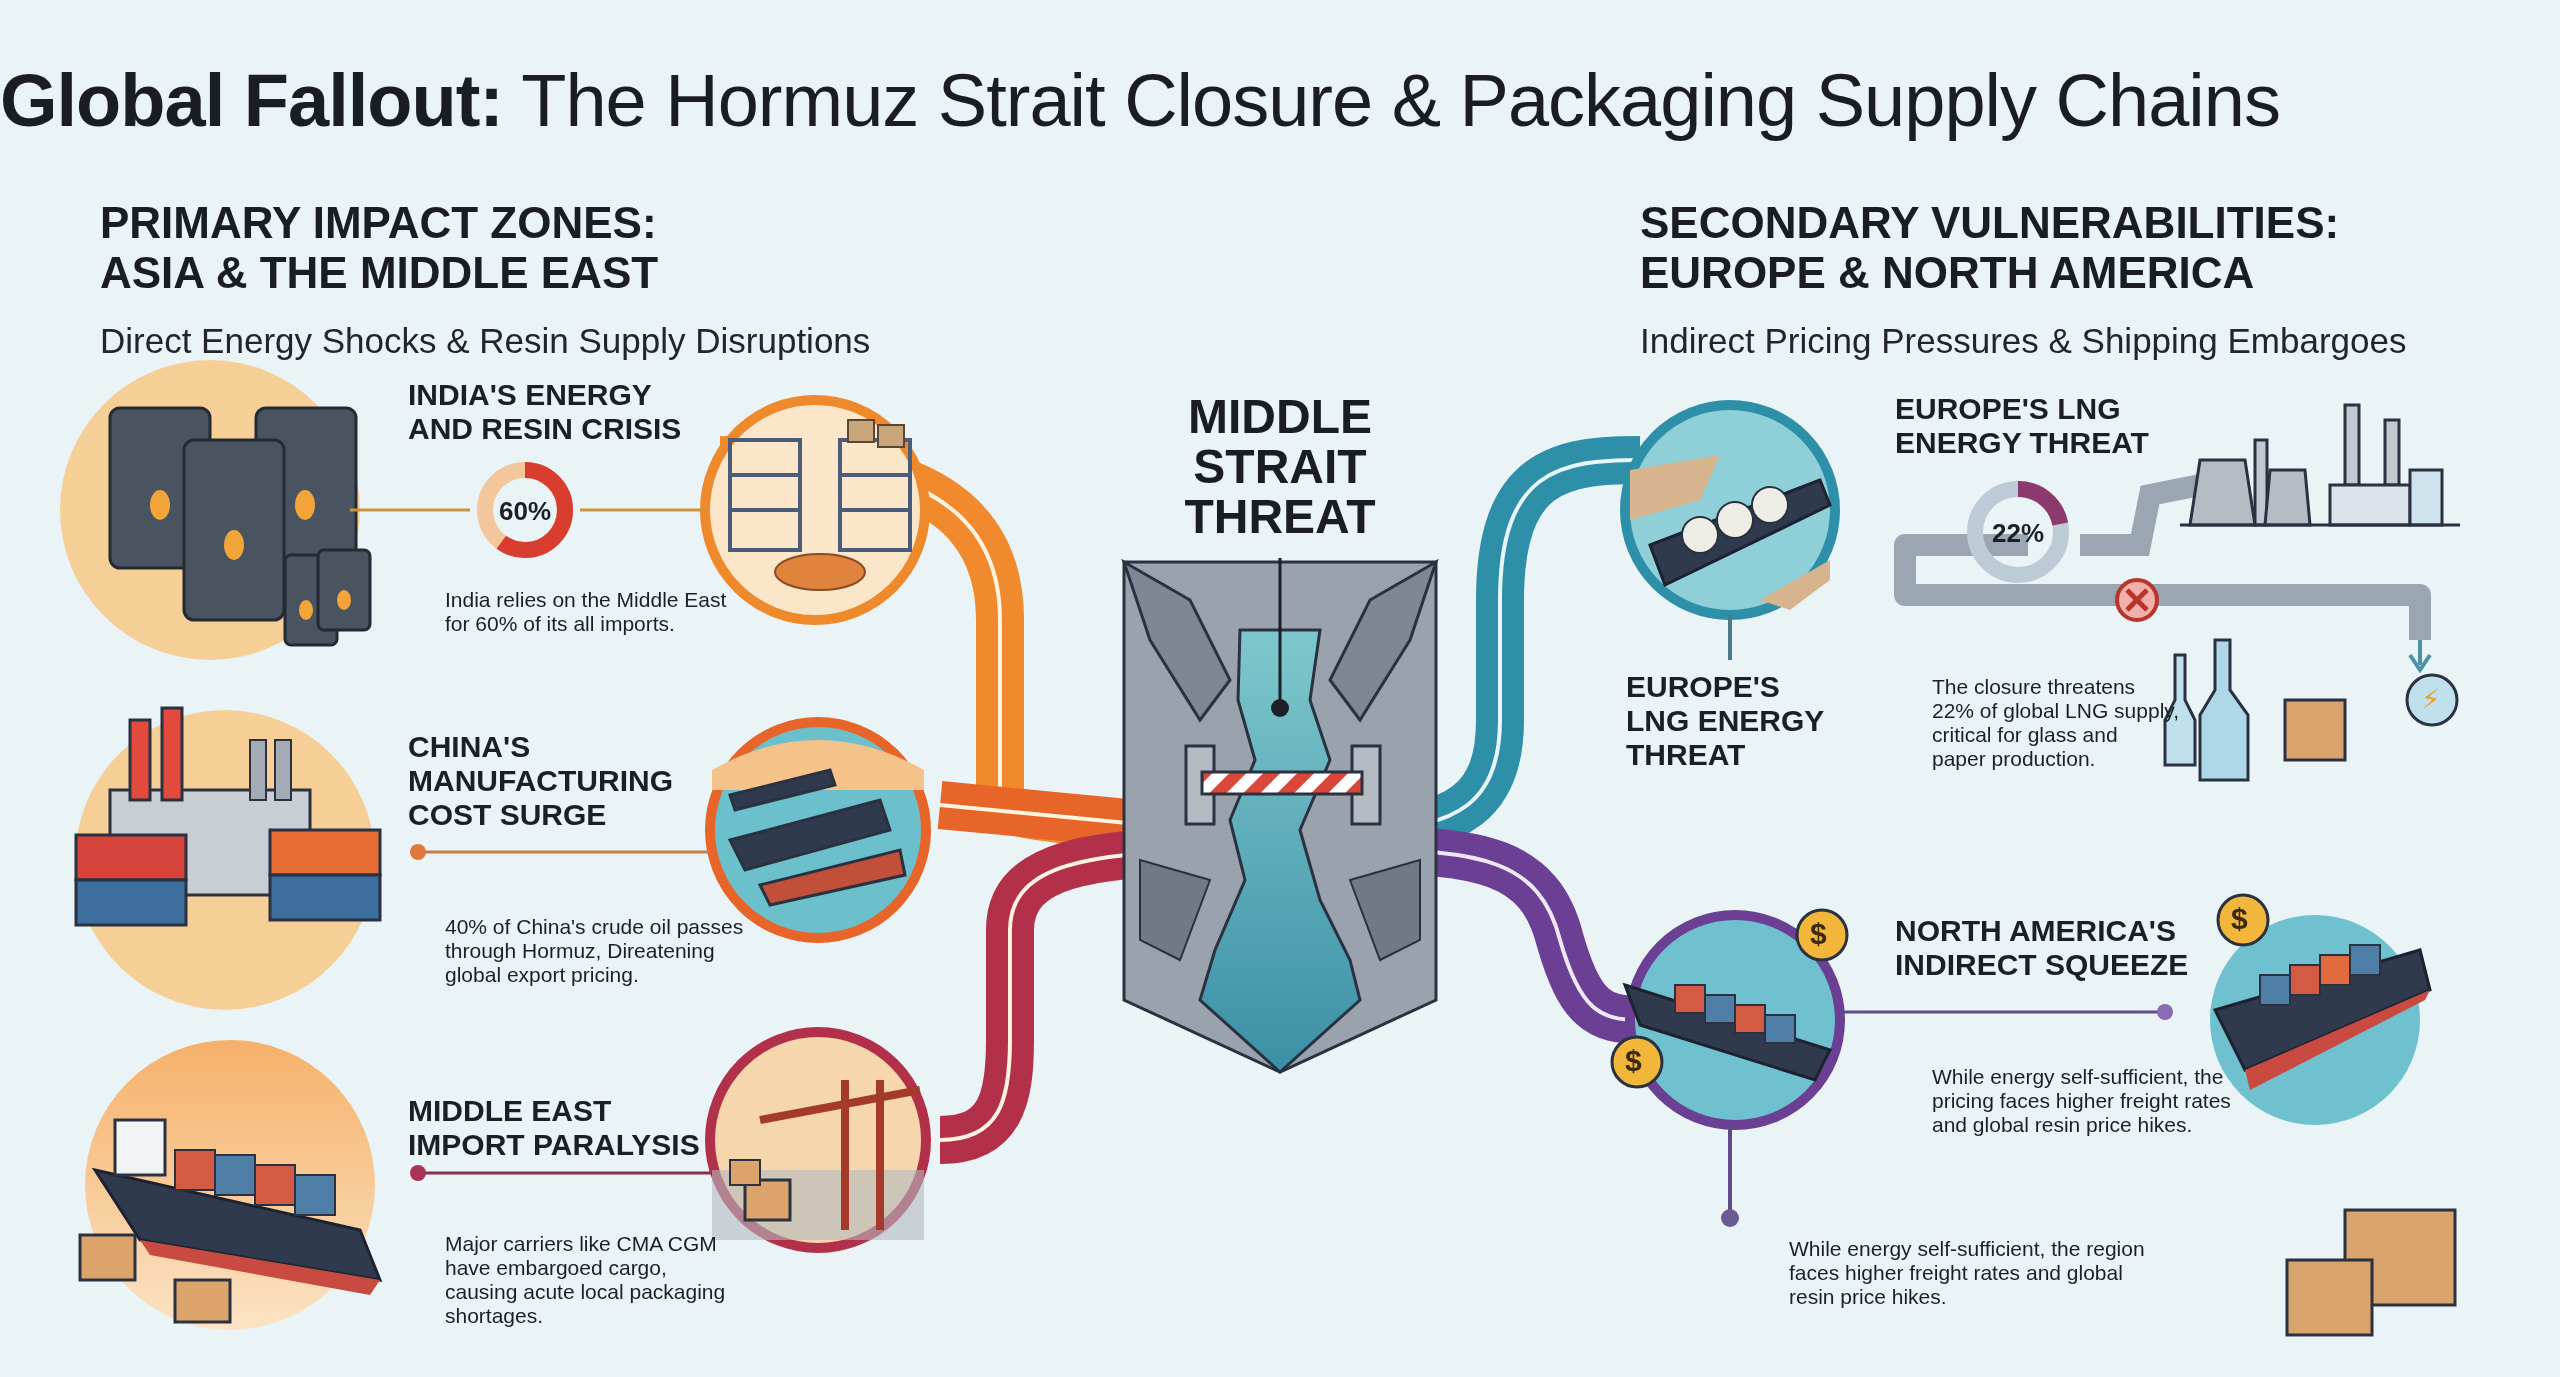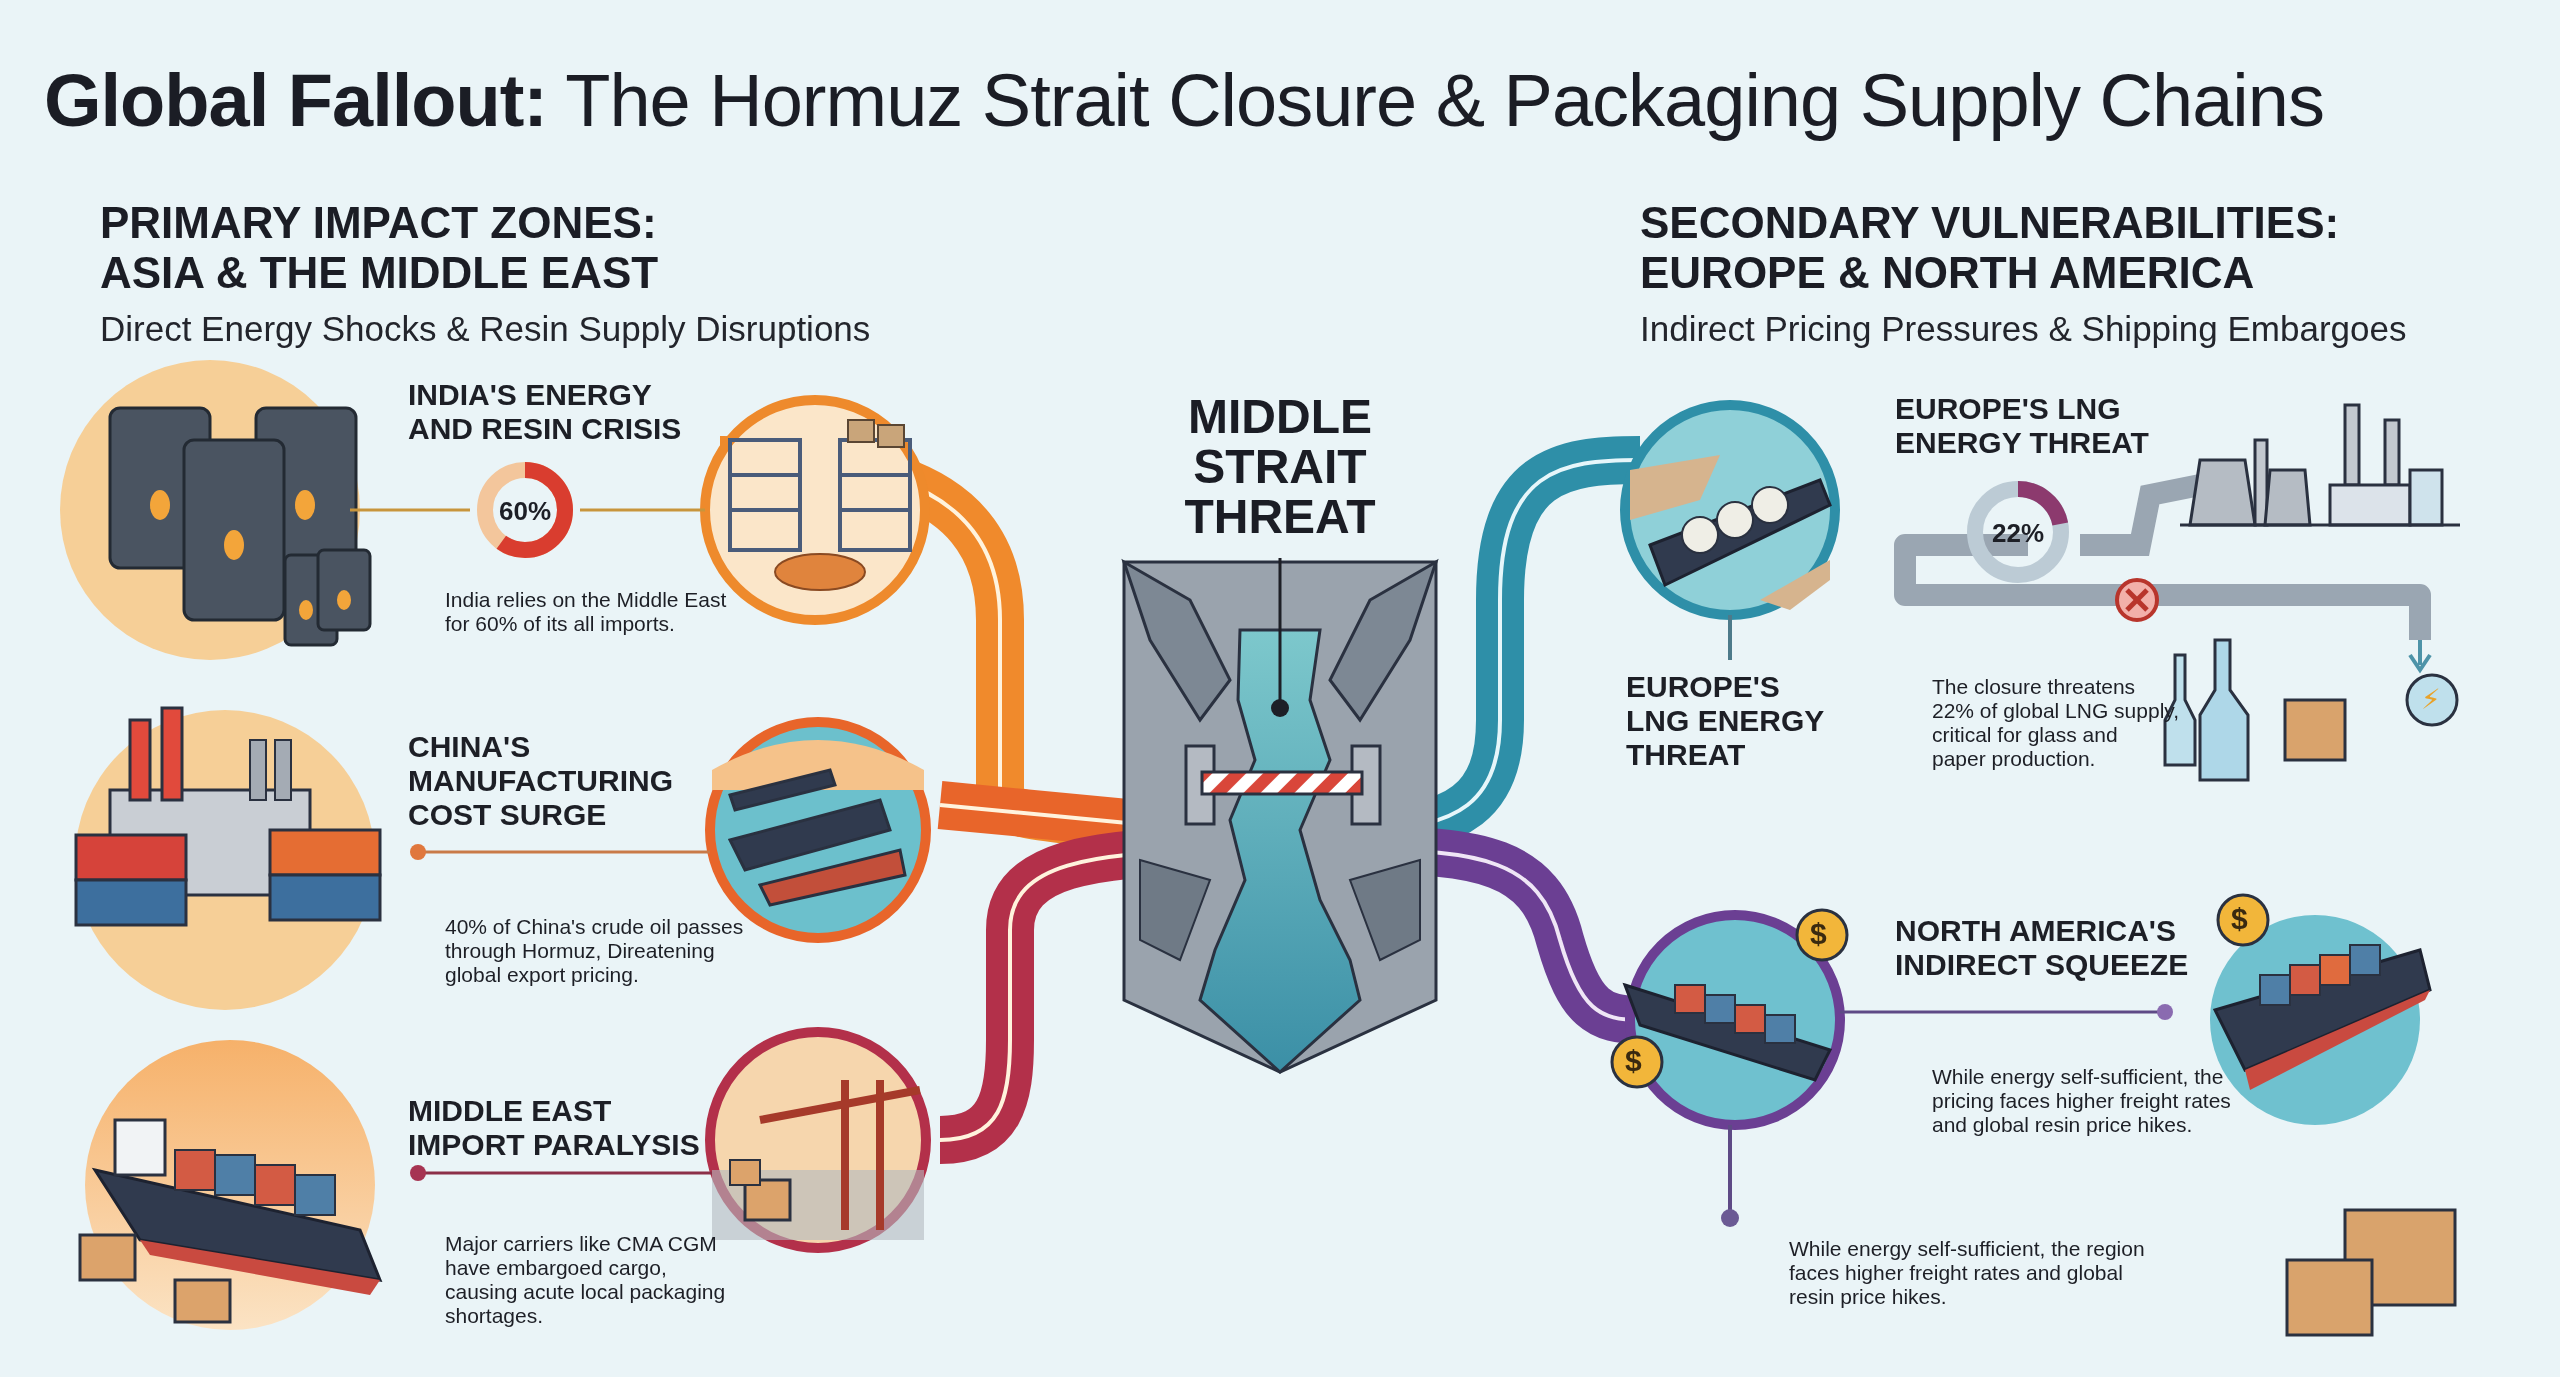--- a/index.html
+++ b/index.html
@@ -8,28 +8,27 @@
     background: #eaf4f7;
     font-family: "Liberation Sans", "DejaVu Sans", sans-serif;
     color: #1d1f26;
     position: relative;
   }
   .abs { position: absolute; }
   .title {
     position: absolute; left: 0; width: 2264px; top: 58px;
     text-align: center; font-size: 74px; letter-spacing: -1px; color: #1b1d25;
     white-space: nowrap;
-    padding-left: 44px;
   }
   .title b { font-weight: 700; }
   .title span.rest { font-weight: 400; }
 
   .sec-head { position: absolute; }
   .sec-head .h { font-size: 44px; font-weight: 700; line-height: 50px; color: #1b1d25; }
-  .sec-head .s { font-size: 35px; font-weight: 400; line-height: 46px; color: #23252c; margin-top: 8px; }
+  .sec-head .s { font-size: 35px; font-weight: 400; line-height: 46px; color: #23252c; margin-top: 20px; }
 
   .item-title { position: absolute; font-size: 30px; font-weight: 700; line-height: 34px; color: #1d1f26; text-transform: uppercase; }
   .item-desc { position: absolute; font-size: 21px; line-height: 24px; color: #1d1f26; margin-left: 37px; }
 
   .center-title { position: absolute; left: 1120px; width: 320px; top: 392px; text-align: center;
     font-size: 48px; font-weight: 700; line-height: 50px; color: #1b1d25; }
 
   svg { position: absolute; left: 0; top: 0; }
   .donut-label { position: absolute; font-weight: 700; color: #1d1f26; text-align: center; }
 </style>

